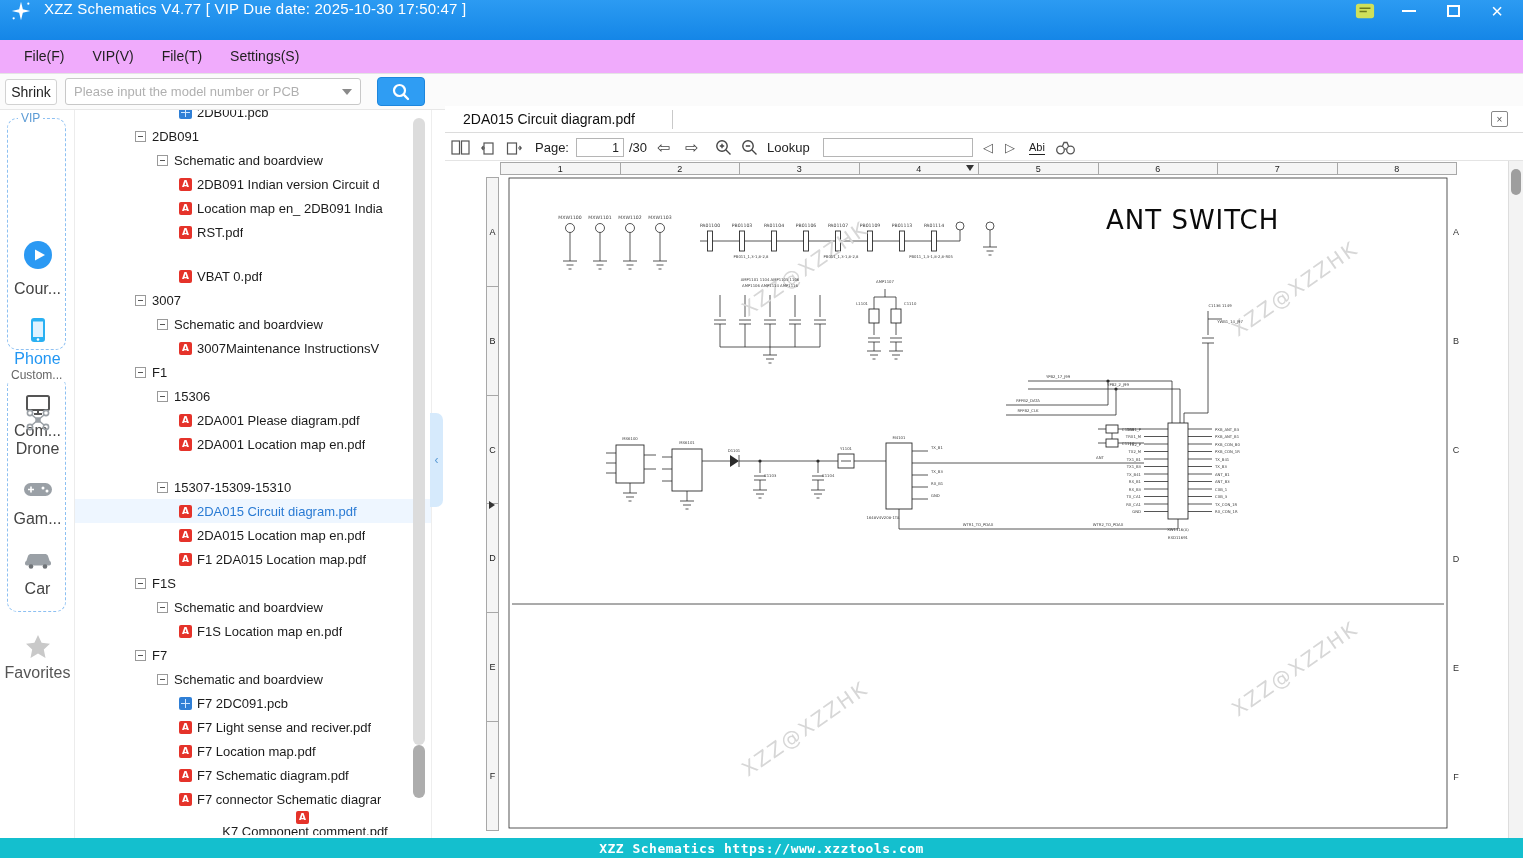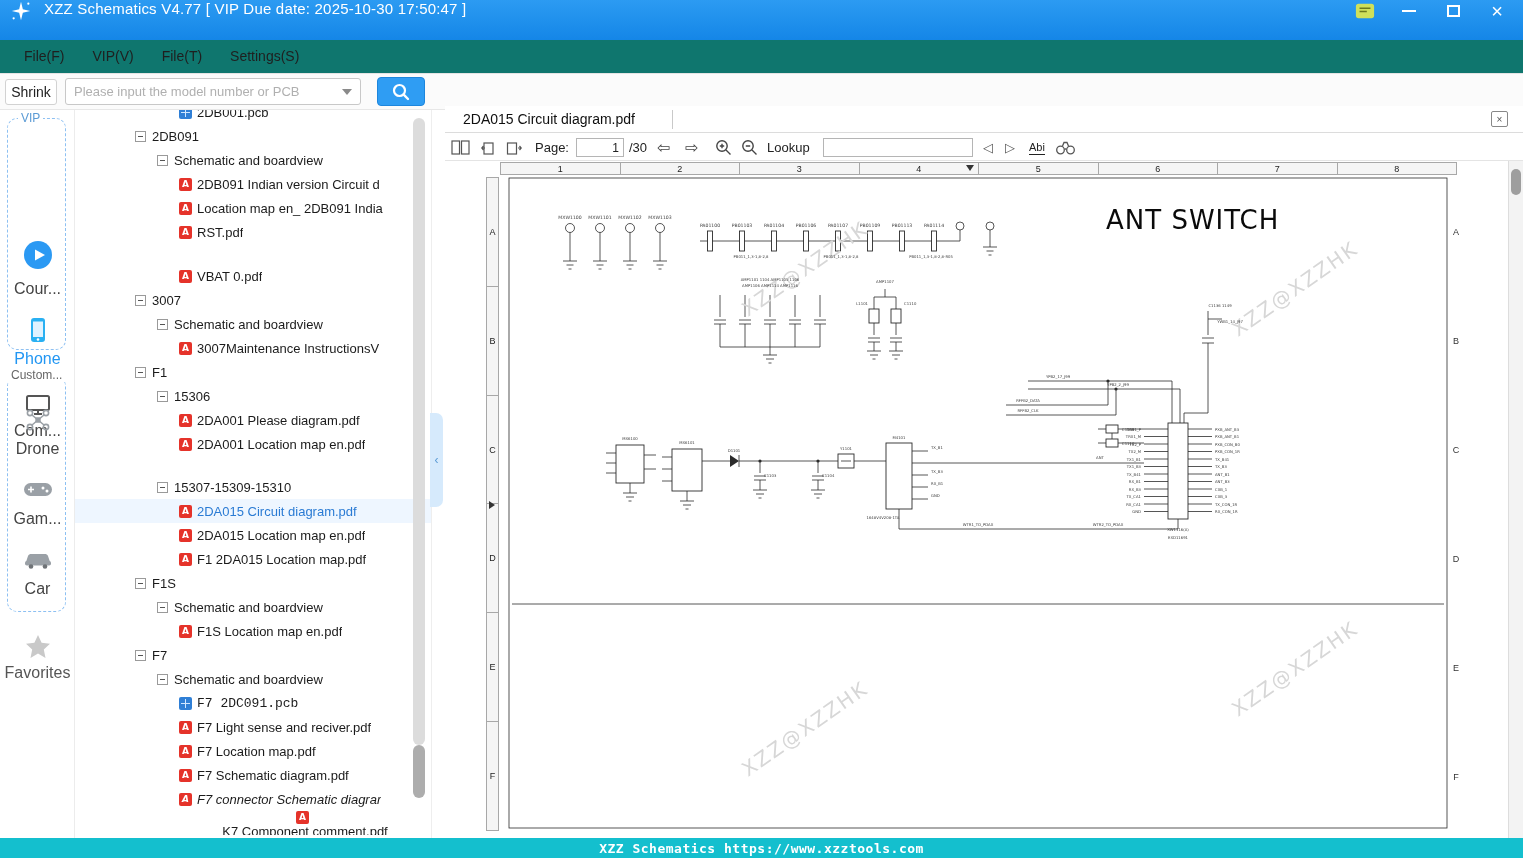--- a/index.html
+++ b/index.html
@@ -11,21 +11,21 @@
   background:linear-gradient(180deg,#2c9bf2,#1486e7);display:flex;align-items:flex-start;color:#fff}
 .app-logo{margin:0 12px 0 10px;display:flex;align-items:center}
 .win-title{font-size:15px;letter-spacing:.2px}
 .win-controls{margin-left:auto;display:flex;align-items:center;gap:24px;margin-right:16px}
 .wc-min{width:14px;height:2px;background:#fff}
 .wc-max{width:13px;height:12px;border:2px solid #fff}
 .wc-close{font-size:20px;line-height:20px;color:#fff}
 .wc-btn{display:flex;align-items:center;justify-content:center;width:20px;height:22px;cursor:default}
 
 
-.menubar{position:absolute;left:0;top:40px;width:1523px;height:34px;background:#0f766e;
+.menubar{position:absolute;left:0;top:40px;width:1523px;height:34px;background:#f0abfc;
   border-bottom:1px solid #e4e4e4;display:flex;align-items:flex-end;padding-left:10px}
 .menu-item{padding:0 14px;font-size:14px;color:#1f1f1f;line-height:33px;cursor:default}
 
 
 .searchrow{position:absolute;left:0;top:74px;width:1523px;height:36px;background:#fbfbfb;border-bottom:1px solid #e7e7e7}
 .shrink-btn{position:absolute;left:5px;top:5px;width:52px;height:26px;background:#fff;border:1px solid #d2d2d2;
   border-radius:3px;font-size:14px;color:#222;display:flex;align-items:center;justify-content:center}
 .combo{position:absolute;left:65px;top:4px;width:296px;height:27px;background:#fff;border:1px solid #c8c8c8;
   border-radius:3px;display:flex;align-items:center;padding:0 8px}
 .combo input{border:none;outline:none;flex:1;font-size:13px;color:#444;font-family:"Liberation Sans",sans-serif}
@@ -341,37 +341,37 @@
           <span class="tree-label">F1S Location map en.pdf</span>
         </div>
         <div class="tree-row" style="padding-left: 60px;">
           <span class="minusbox"></span>
           <span class="tree-label">F7</span>
         </div>
         <div class="tree-row" style="padding-left: 82px;">
           <span class="minusbox"></span>
           <span class="tree-label">Schematic and boardview</span>
         </div>
-        <div class="tree-row" style="padding-left: 104px; font-family: Liberation Mono, monospace;">
+        <div class="tree-row" style="padding-left: 104px;">
           <span class="ico-pcb"></span>
           <span class="tree-label">F7 2DC091.pcb</span>
         </div>
         <div class="tree-row" style="padding-left: 104px;">
           <span class="ico-pdf"></span>
           <span class="tree-label">F7 Light sense and reciver.pdf</span>
         </div>
         <div class="tree-row" style="padding-left: 104px;">
           <span class="ico-pdf"></span>
           <span class="tree-label">F7 Location map.pdf</span>
         </div>
         <div class="tree-row" style="padding-left: 104px;">
           <span class="ico-pdf"></span>
           <span class="tree-label">F7 Schematic diagram.pdf</span>
         </div>
-        <div class="tree-row" style="padding-left: 104px; font-style: italic;">
+        <div class="tree-row" style="padding-left: 104px;">
           <span class="ico-pdf"></span>
           <span class="tree-label">F7 connector Schematic diagrar</span>
         </div>
         <div class="tree-row" style="padding-left: 104px; flex-direction: column;">
           <span class="ico-pdf"></span>
           <span class="tree-label">K7 Component comment.pdf</span>
         </div>
         <div class="tree-row" style="padding-left: 60px;">
           <span class="minusbox"></span>
           <span class="tree-label">F9(R11)</span>

